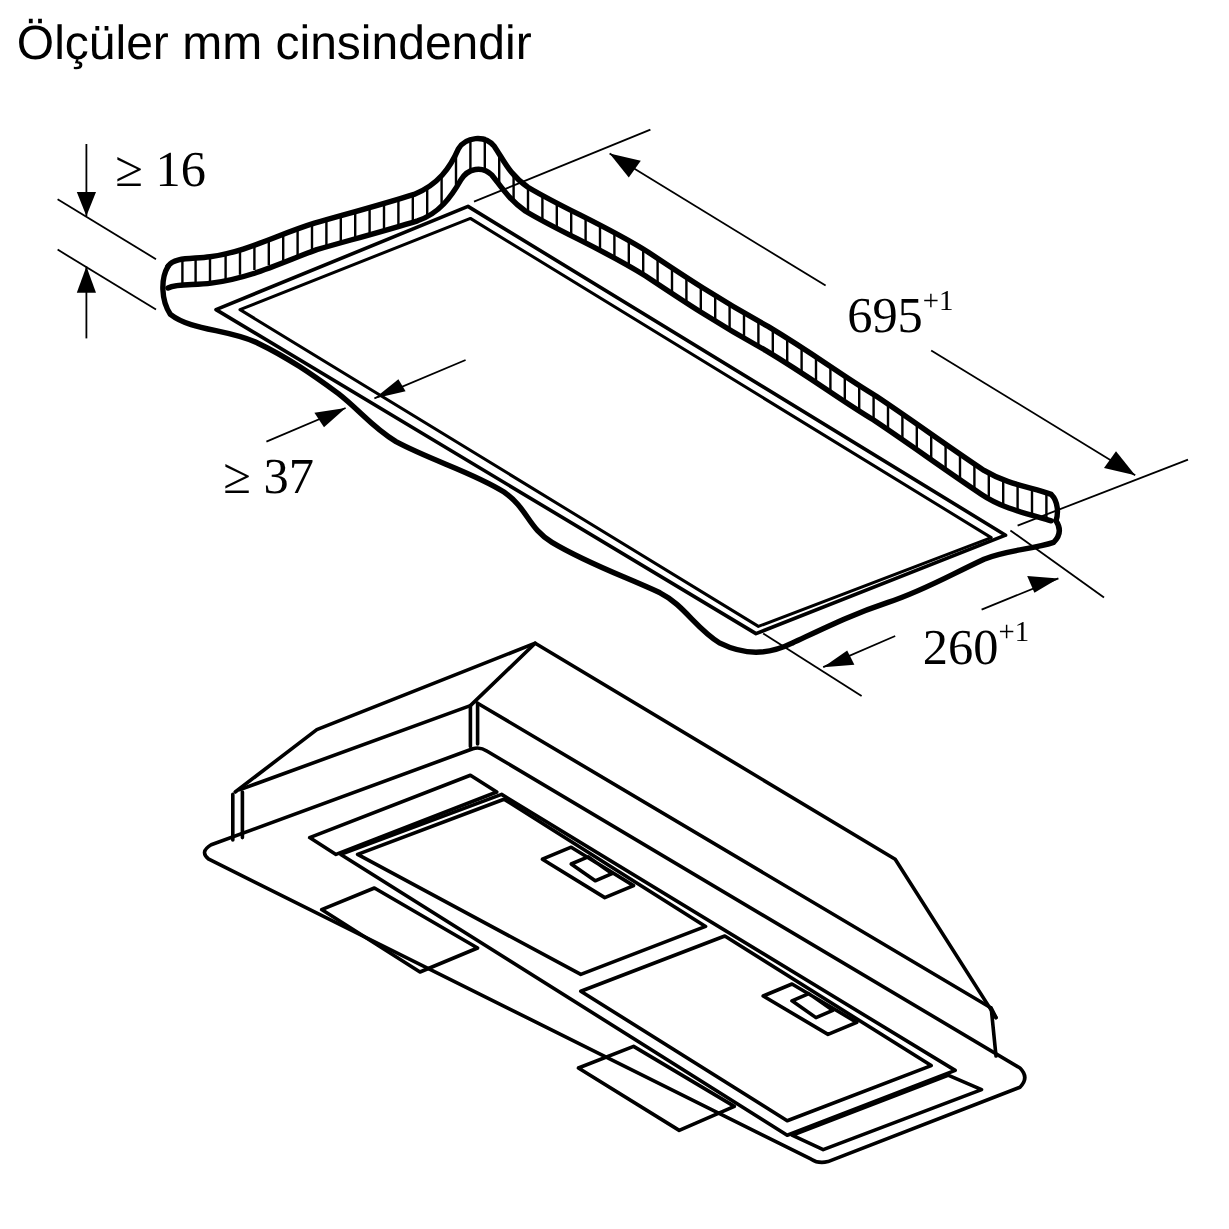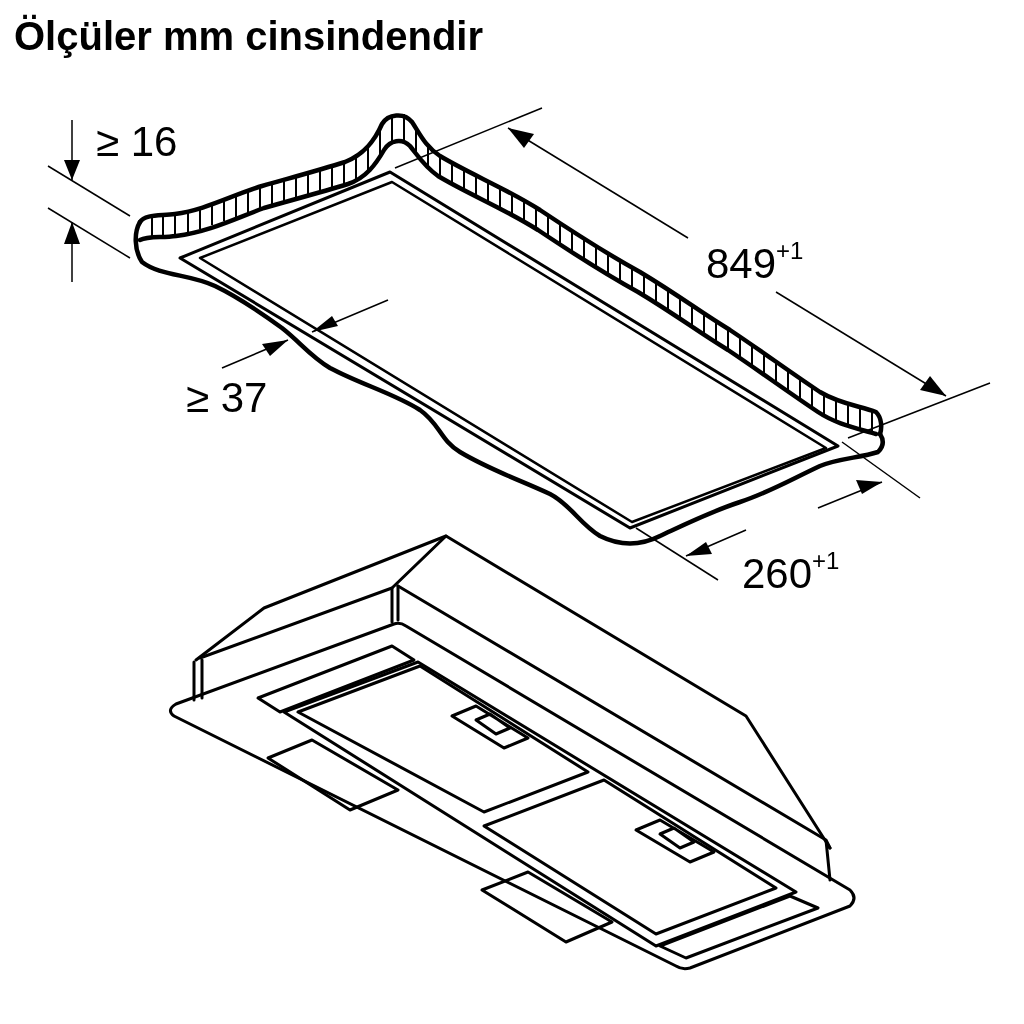--- a/index.html
+++ b/index.html
@@ -1,20 +1,20 @@
 <!DOCTYPE html>
 <html><head>
 <meta charset="utf-8">
 <style>
   html, body { margin: 0; padding: 0; background: #ffffff; }
   body { width: 1024px; height: 1024px; position: relative; overflow: hidden;
          font-family: "Liberation Sans", sans-serif; color: #000; }
   .title { position: absolute; left: 14px; top: 10px; font-size: 40px; line-height: 52px;
-           font-weight: bold; letter-spacing: 0px; }
-  .dim { position: absolute; font-size: 42px; line-height: 48px; white-space: nowrap; }
+           font-weight: normal; letter-spacing: 0px; }
+  .dim { position: absolute; font-size: 42px; line-height: 48px; white-space: nowrap; font-family: Liberation Serif, serif; }
   .dim sup { font-size: 24px; position: relative; top: -4px; vertical-align: super; line-height: 0; }
   svg.drawing { position: absolute; left: 0; top: 0; }
   .thick { fill: none; stroke: #000; stroke-width: 4.5; stroke-linejoin: round; stroke-linecap: round; }
   .mid { fill: none; stroke: #000; stroke-width: 3; stroke-linejoin: round; stroke-linecap: round; }
   .thin { fill: none; stroke: #000; stroke-width: 1.5; }
   .hatch { fill: none; stroke: #000; stroke-width: 2; }
   .arrow { fill: #000; stroke: none; }
 </style>
 </head>
 <body>
@@ -24,23 +24,23 @@
 <div class="dim" style="left:96px; top:118px;">
   <span>≥</span>
   <span>16</span>
 </div>
 
 <div class="dim" style="left:186px; top:374px;">
   <span>≥</span>
   <span>37</span>
 </div>
 
-<div class="dim" style="left:706px; top:240px;"><span>849</span><sup>+1</sup></div>
+<div class="dim" style="left:706px; top:240px;"><span>695</span><sup>+1</sup></div>
 
-<div class="dim" style="left:742px; top:516px;margin-top:34px;"><span>260</span><sup>+1</sup></div>
+<div class="dim" style="left:769px; top:516px;"><span>260</span><sup>+1</sup></div>
 
 <svg class="drawing" width="1024" height="1024" viewBox="0 0 1024 1024">
 
   <g>
 
     <path class="thick" d="M140,222 C145,214 160,216 175,214 C205,210 230,196 262,186 C290,178 320,170 345,162 C365,154 375,140 382,124 C388,114 404,112 412,122 C420,134 425,146 440,156 C470,174 505,188 540,210 C570,230 600,250 640,272 C680,296 700,312 730,330 C760,350 790,372 820,392 C840,404 860,406 876,412 C882,418 882,428 880,434"></path>
     <path class="thick" d="M140,240 C148,236 162,238 176,236 C208,232 232,220 264,208 C292,200 322,192 348,184 C366,178 376,164 384,150 C390,140 402,138 410,146 C418,156 424,166 438,176 C468,194 503,208 538,230 C568,250 598,270 638,292 C678,316 698,332 728,350 C758,370 788,392 818,412 C836,424 856,428 876,434"></path>
 
     <g class="hatch">
       <line x1="152" y1="217" x2="152" y2="238"></line>

